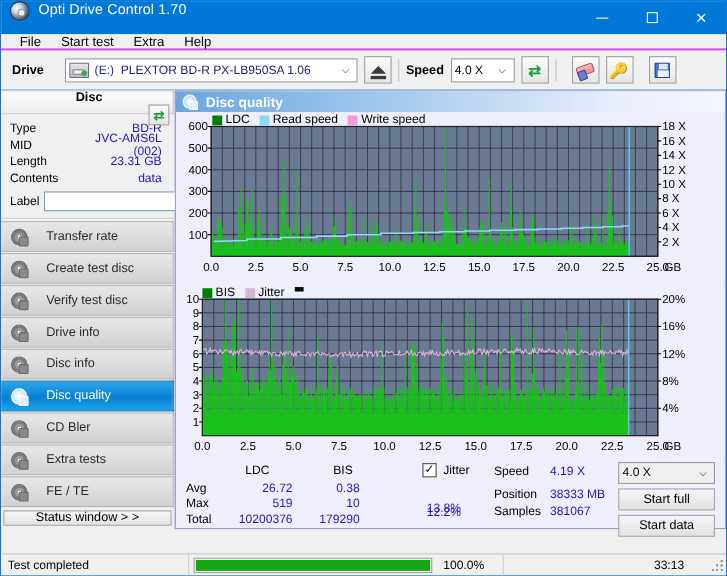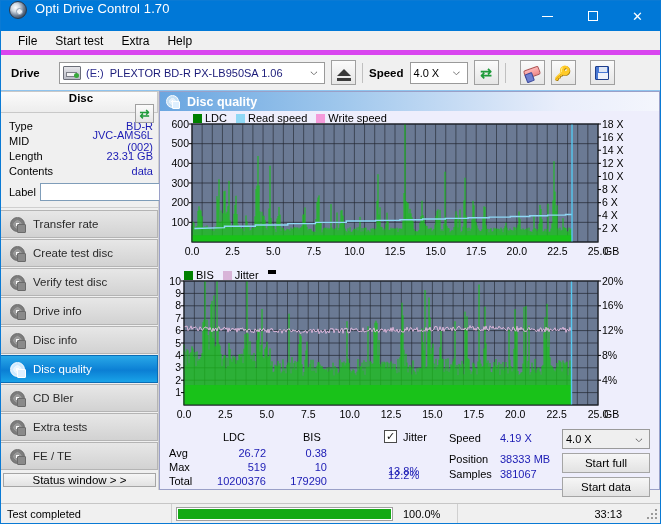--- a/index.html
+++ b/index.html
@@ -52,26 +52,26 @@
     width: 45px; height: 30px;
     display: flex; align-items: center; justify-content: center;
     color: #ffffff; font-size: 13px; line-height: 1;
     cursor: default;
   }
   .glyph-min { width: 11px; height: 1px; background: #fff; display:block; }
   .glyph-max { width: 10px; height: 10px; border: 1px solid #fff; display:block; }
 
   
   #menubar {
-    height: 24px;
+    height: 15px;
     background: #f0f0f0;
     display: flex;
     align-items: center;
     padding-left: 8px;
-    border-bottom: 5px solid #d946ef;
+    border-bottom: 2px solid #d946ef;
   }
   .menu-item {
     padding: 3px 9px;
     font-size: 12px;
     color: #000;
     cursor: default;
   }
 
   
   #drivebar {
@@ -160,21 +160,21 @@
     border: 1px solid #c8c8c8;
     border-left: none;
     display: flex; align-items: center;
     padding: 0 3px 0 7px;
     font-weight: bold; font-size: 11.5px; flex-direction: column;
   }
   .panel-head .tb-btn { width:19px;height:19px; margin-left:auto; }
   .panel-head .ic-refresh { font-size:12px; }
   #disc-info {
     background: #f0f0f0;
-    padding: 5px 2px 5px 8px;
+    padding: 5px 8px 5px 8px;
     border-bottom: 1px solid #cfcfcf;
   }
   .kv { display: flex; align-items: center; height: 15px; font-size: 11px; }
   .kv .k { width: 62px; color: #000; }
   .kv .v { flex: 1; text-align: right; color: #1b1bb4; padding-right: 3px; }
   .label-row { display:flex; align-items:center; margin-top:3px; gap:4px; }
   .label-row .k { width:40px; font-size:11px; }
   .label-input {
     flex:1; height:18px; background:#fff; border:1px solid #7f9db9;
   }
@@ -190,21 +190,21 @@
 
   .navlist { padding-top: 2px; }
   .nav-item {
     height: 28px;
     margin: 0 0 1px 0;
     background: linear-gradient(#e7e7e7, #d2d2d2);
     border: 1px solid #b4b4b4;
     border-left: none;
     display: flex; align-items: center;
     padding-left: 9px;
-    gap: 8px;
+    gap: 17px;
     font-size: 11.5px;
     color: #2a2a2a;
     cursor: default;
   }
   .nav-item.active {
     background: linear-gradient(#29a8e8, #0b7fd4 55%, #19a3e8);
     border-color: #0a6cb4;
     color: #ffffff;
   }
   .nav-icon {

